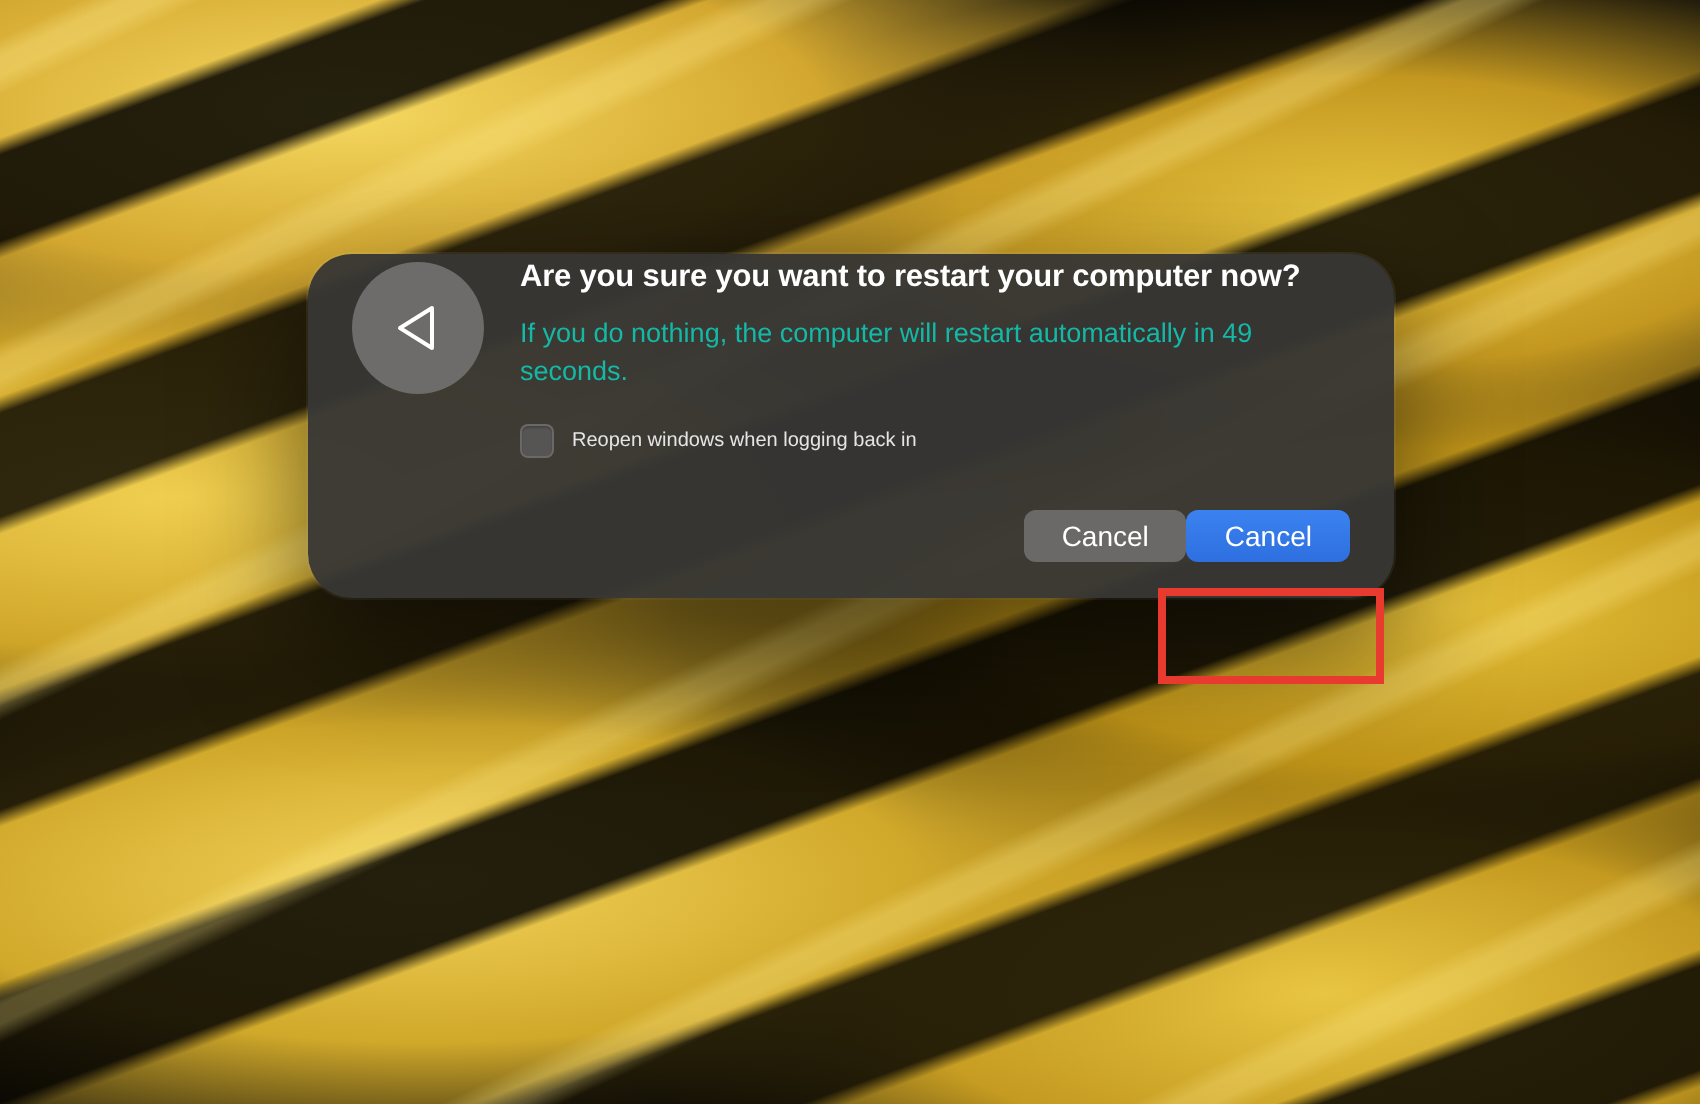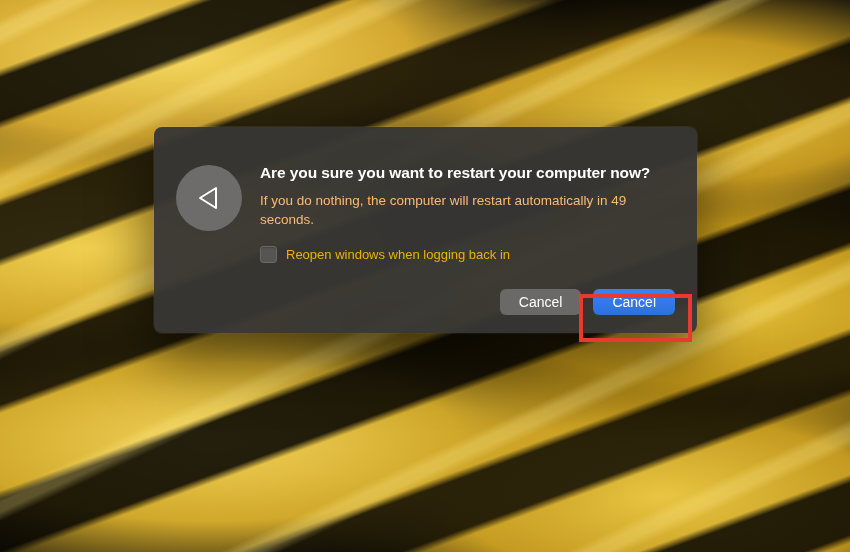--- a/index.html
+++ b/index.html
@@ -40,23 +40,23 @@
       inset: 0;
       background:
         linear-gradient(155deg, transparent 2%, rgba(255,235,140,0.35) 3%, rgba(255,235,140,0.35) 4%, transparent 5%, transparent 18%, rgba(255,235,140,0.3) 19%, rgba(255,235,140,0.3) 20%, transparent 21%, transparent 35%, rgba(255,235,140,0.32) 36%, rgba(255,235,140,0.32) 37%, transparent 38%, transparent 52%, rgba(255,235,140,0.28) 53%, rgba(255,235,140,0.28) 54%, transparent 55%, transparent 69%, rgba(255,235,140,0.3) 70%, rgba(255,235,140,0.3) 71%, transparent 72%, transparent 86%, rgba(255,235,140,0.28) 87%, rgba(255,235,140,0.28) 88%, transparent 89%);
     }
     .dialog {
       position: absolute;
       left: 154px;
       top: 127px;
       width: 543px;
       background: rgba(55, 54, 52, 0.96);
-      border-radius: 8px;
+      border-radius: 22px;
       box-shadow: 0 25px 60px rgba(0,0,0,0.55), 0 0 0 1px rgba(255,255,255,0.08);
-      padding: 36px 22px 18px 22px;
+      padding: 2px 22px 18px 22px;
     }
     .dialog-body {
       display: flex;
       gap: 18px;
     }
     .icon-circle {
       width: 66px;
       height: 66px;
       border-radius: 50%;
       background: #6d6c6a;
@@ -78,46 +78,45 @@
       font-size: 15.5px;
       font-weight: 700;
       line-height: 1.3;
       margin-bottom: 9px;
       letter-spacing: -0.1px;
       color: #fff;
     }
     .dialog-message {
       font-size: 13.5px;
       line-height: 1.4;
-      color: #fdba74;
+      color: #14b8a6;
       margin-bottom: 16px;
     }
     .checkbox-row {
       display: flex;
       align-items: center;
       gap: 9px;
       margin-bottom: 4px;
     }
     .checkbox {
       width: 17px;
       height: 17px;
       border-radius: 4px;
       background: #565553;
       border: 1px solid rgba(255,255,255,0.12);
       flex-shrink: 0;
       box-shadow: inset 0 1px 1px rgba(0,0,0,0.2);
     }
     .checkbox-label {
-      font-size: 13px;
-      color: #eab308;
+      font-size: 10px;
+      color: #e5e5e5;
     }
     .dialog-buttons {
       display: flex;
       justify-content: flex-end;
-      gap: 12px;
       margin-top: 22px;
     }
     .btn {
       border: none;
       border-radius: 6px;
       padding: 5px 19px;
       font-size: 14px;
       font-family: inherit;
       cursor: pointer;
       font-weight: 400;

